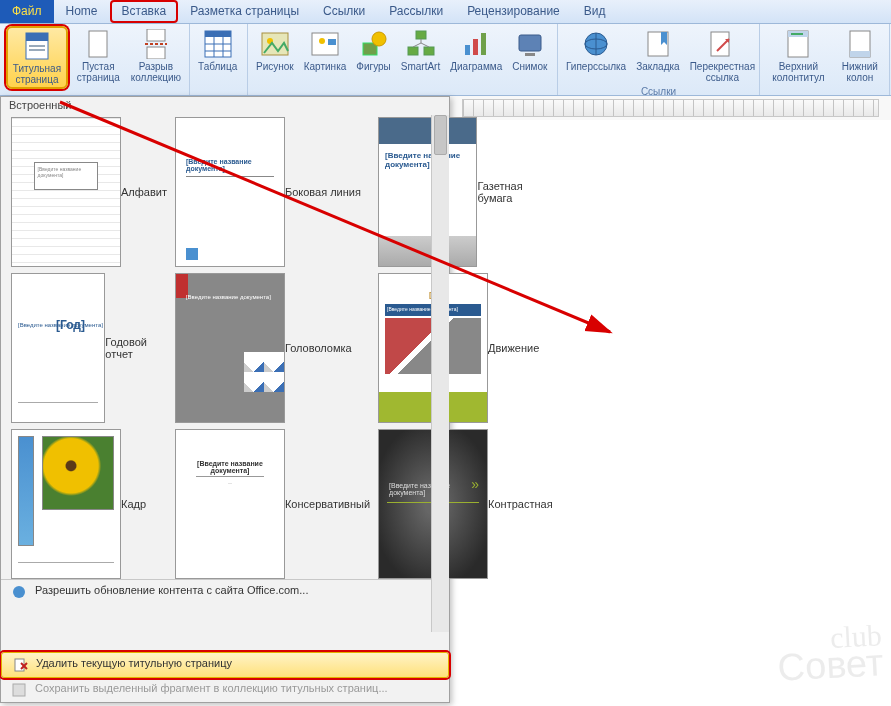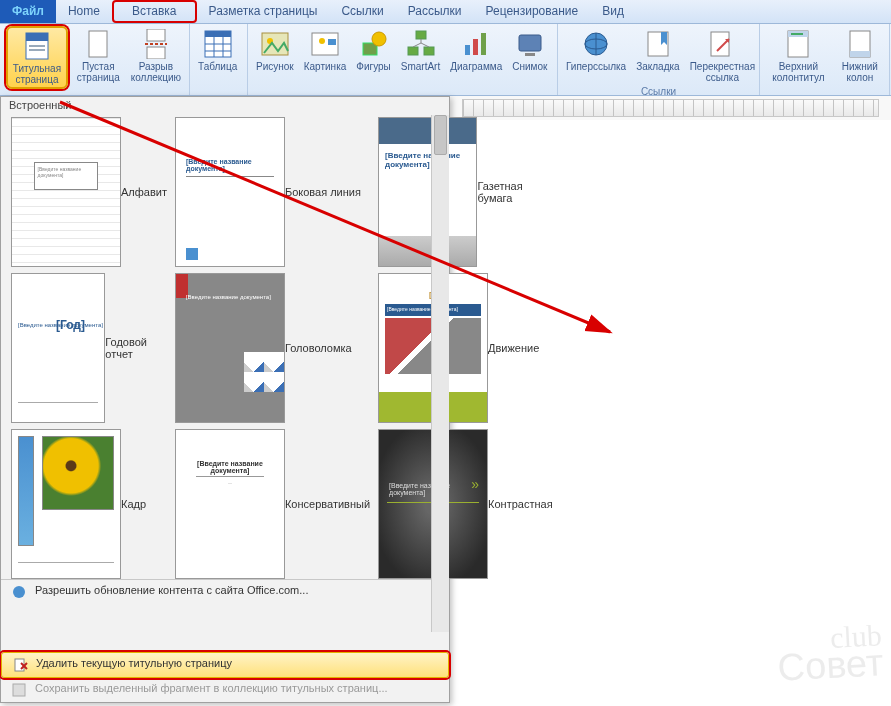--- a/index.html
+++ b/index.html
@@ -1,23 +1,23 @@
 <!DOCTYPE html>
 <html><head>
 <meta charset="utf-8">
 <style>
   * { box-sizing: border-box; margin: 0; padding: 0; font-family: 'Segoe UI', Tahoma, sans-serif; }
   body { width: 891px; height: 706px; background: #fff; overflow: hidden; position: relative; }
 
   
   .tabs { display: flex; height: 24px; background: linear-gradient(#e8f0fb, #d3e3f7); border-bottom: 1px solid #9db8d9; font-size: 12px; }
   .tab { padding: 4px 12px; color: #3b5a8a; cursor: pointer; border-right: 0; }
-  .tab.file { background: #1e5bb8; color: #7dd3fc; font-weight: bold; border-radius: 0 0 0 0; }
+  .tab.file { background: #1e5bb8; color: #fde047; font-weight: normal; border-radius: 0 0 0 0; }
   .tab.home { color: #3b5a8a; }
-  .tab.insert { border: 2px solid #d80000; border-radius: 4px; padding: 2px 18px; color: #3b5a8a; }
+  .tab.insert { border: 2px solid #d80000; border-radius: 4px; padding: 2px 10px; color: #3b5a8a; }
 
   
   .ribbon { display: flex; height: 72px; background: linear-gradient(#eef4fc, #dce9f8); border-bottom: 1px solid #9db8d9; }
   .rgroup { border-right: 1px solid #b9cde6; display: flex; flex-direction: column; justify-content: space-between; }
   .rgroup-items { display: flex; align-items: flex-start; padding: 2px 6px 0 6px; gap: 6px; flex: 1; }
   .rgroup-label { font-size: 10px; color: #5a7aa8; text-align: center; padding: 1px 0; }
   .rbtn { display: flex; flex-direction: column; align-items: center; gap: 1px; cursor: pointer; padding: 2px 2px; border-radius: 3px; }
   .rbtn .icon { width: 32px; height: 32px; display: flex; align-items: center; justify-content: center; }
   .rbtn .label { font-size: 10px; color: #3b5a8a; text-align: center; line-height: 1.1; }
   .rbtn.highlight { background: linear-gradient(#ffe9a3,#ffd24d); border: 2px solid #e0a000; border-radius: 6px; box-shadow: 0 0 0 2px #d80000; }

